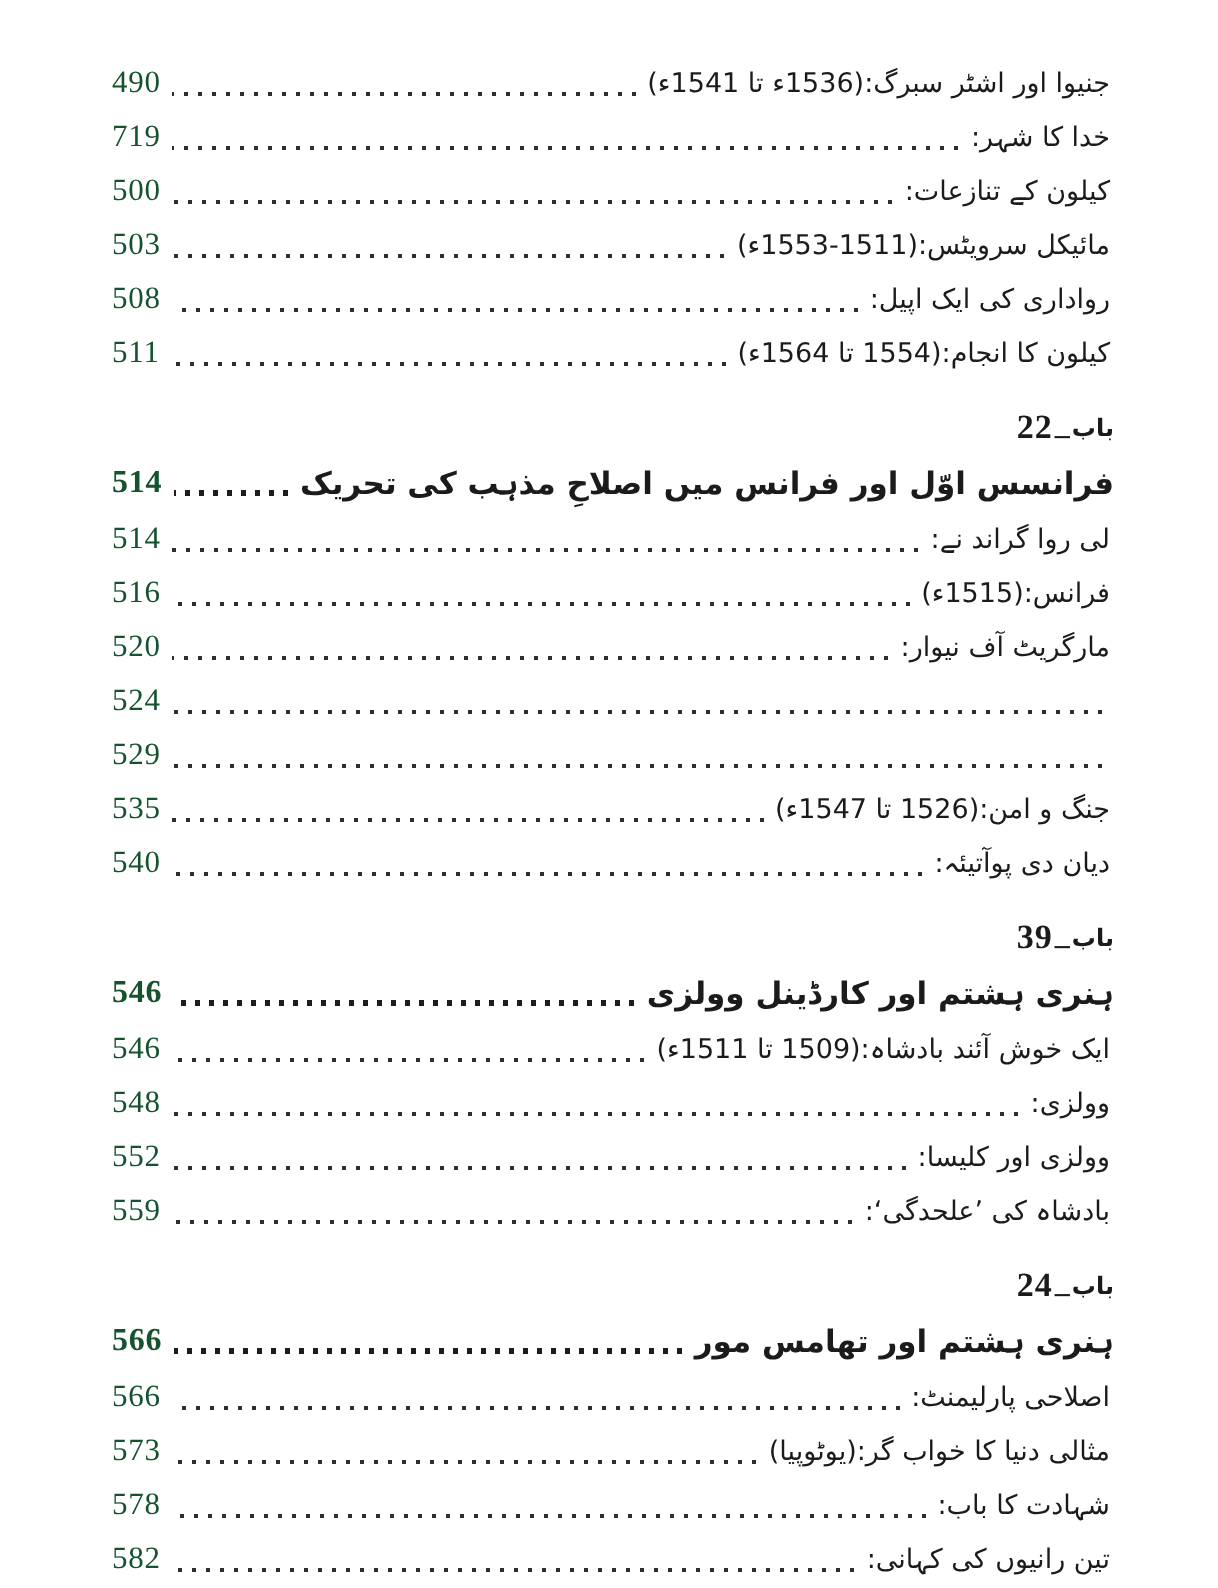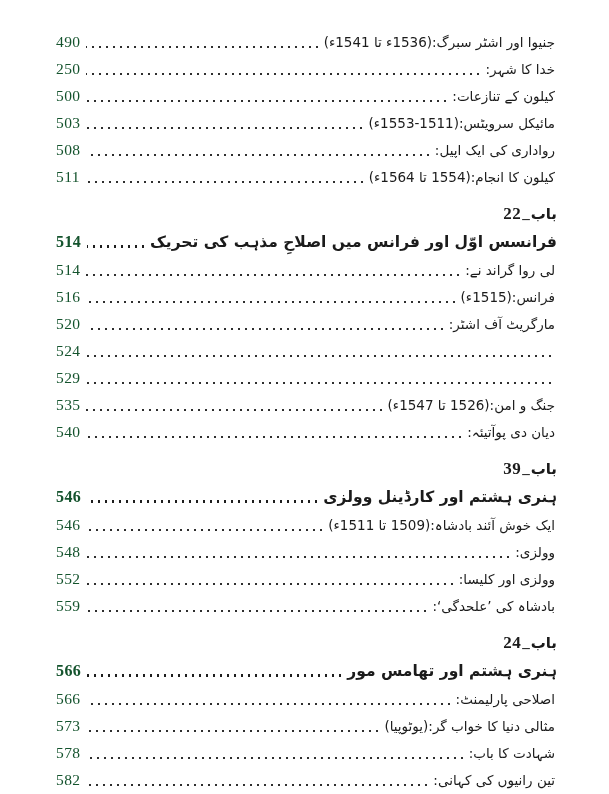--- a/index.html
+++ b/index.html
@@ -24,21 +24,21 @@
   .chapter-head {
     display: flex;
     direction: rtl;
     align-items: center;
     justify-content: flex-start; 
     height: 27px;
     margin-top: 10px;
     font-weight: 700;
   }
   .ch-word {
-    font-size: 15px;
+    font-size: 12px;
     font-weight: 700;
   }
   .ch-sep {
     font-family: "Liberation Serif", serif;
     font-weight: 700;
     font-size: 15px;
     margin: 0 1px;
   }
   .ch-num {
     font-family: "Liberation Serif", serif;
@@ -93,21 +93,21 @@
   <div id="toc-root">
       <section class="toc-section">
         <div class="row entry-row">
           <span class="label">جنیوا اور اشٹر سبرگ:(1536ء تا 1541ء)</span>
           <span class="dots"></span>
           <span class="num">490</span>
         </div>
         <div class="row entry-row">
           <span class="label">خدا کا شہر:</span>
           <span class="dots"></span>
-          <span class="num">250</span>
+          <span class="num">719</span>
         </div>
         <div class="row entry-row">
           <span class="label">کیلون کے تنازعات:</span>
           <span class="dots"></span>
           <span class="num">500</span>
         </div>
         <div class="row entry-row">
           <span class="label">مائیکل سرویٹس:(1511-1553ء)</span>
           <span class="dots"></span>
           <span class="num">503</span>
@@ -138,21 +138,21 @@
           <span class="label">لی روا گراند نے:</span>
           <span class="dots"></span>
           <span class="num">514</span>
         </div>
         <div class="row entry-row">
           <span class="label">فرانس:(1515ء)</span>
           <span class="dots"></span>
           <span class="num">516</span>
         </div>
         <div class="row entry-row">
-          <span class="label">مارگریٹ آف اشٹر:</span>
+          <span class="label">مارگریٹ آف نیوار:</span>
           <span class="dots"></span>
           <span class="num">520</span>
         </div>
         <div class="row entry-row">
           <span class="dots"></span>
           <span class="num">524</span>
         </div>
         <div class="row entry-row">
           <span class="dots"></span>
           <span class="num">529</span>

